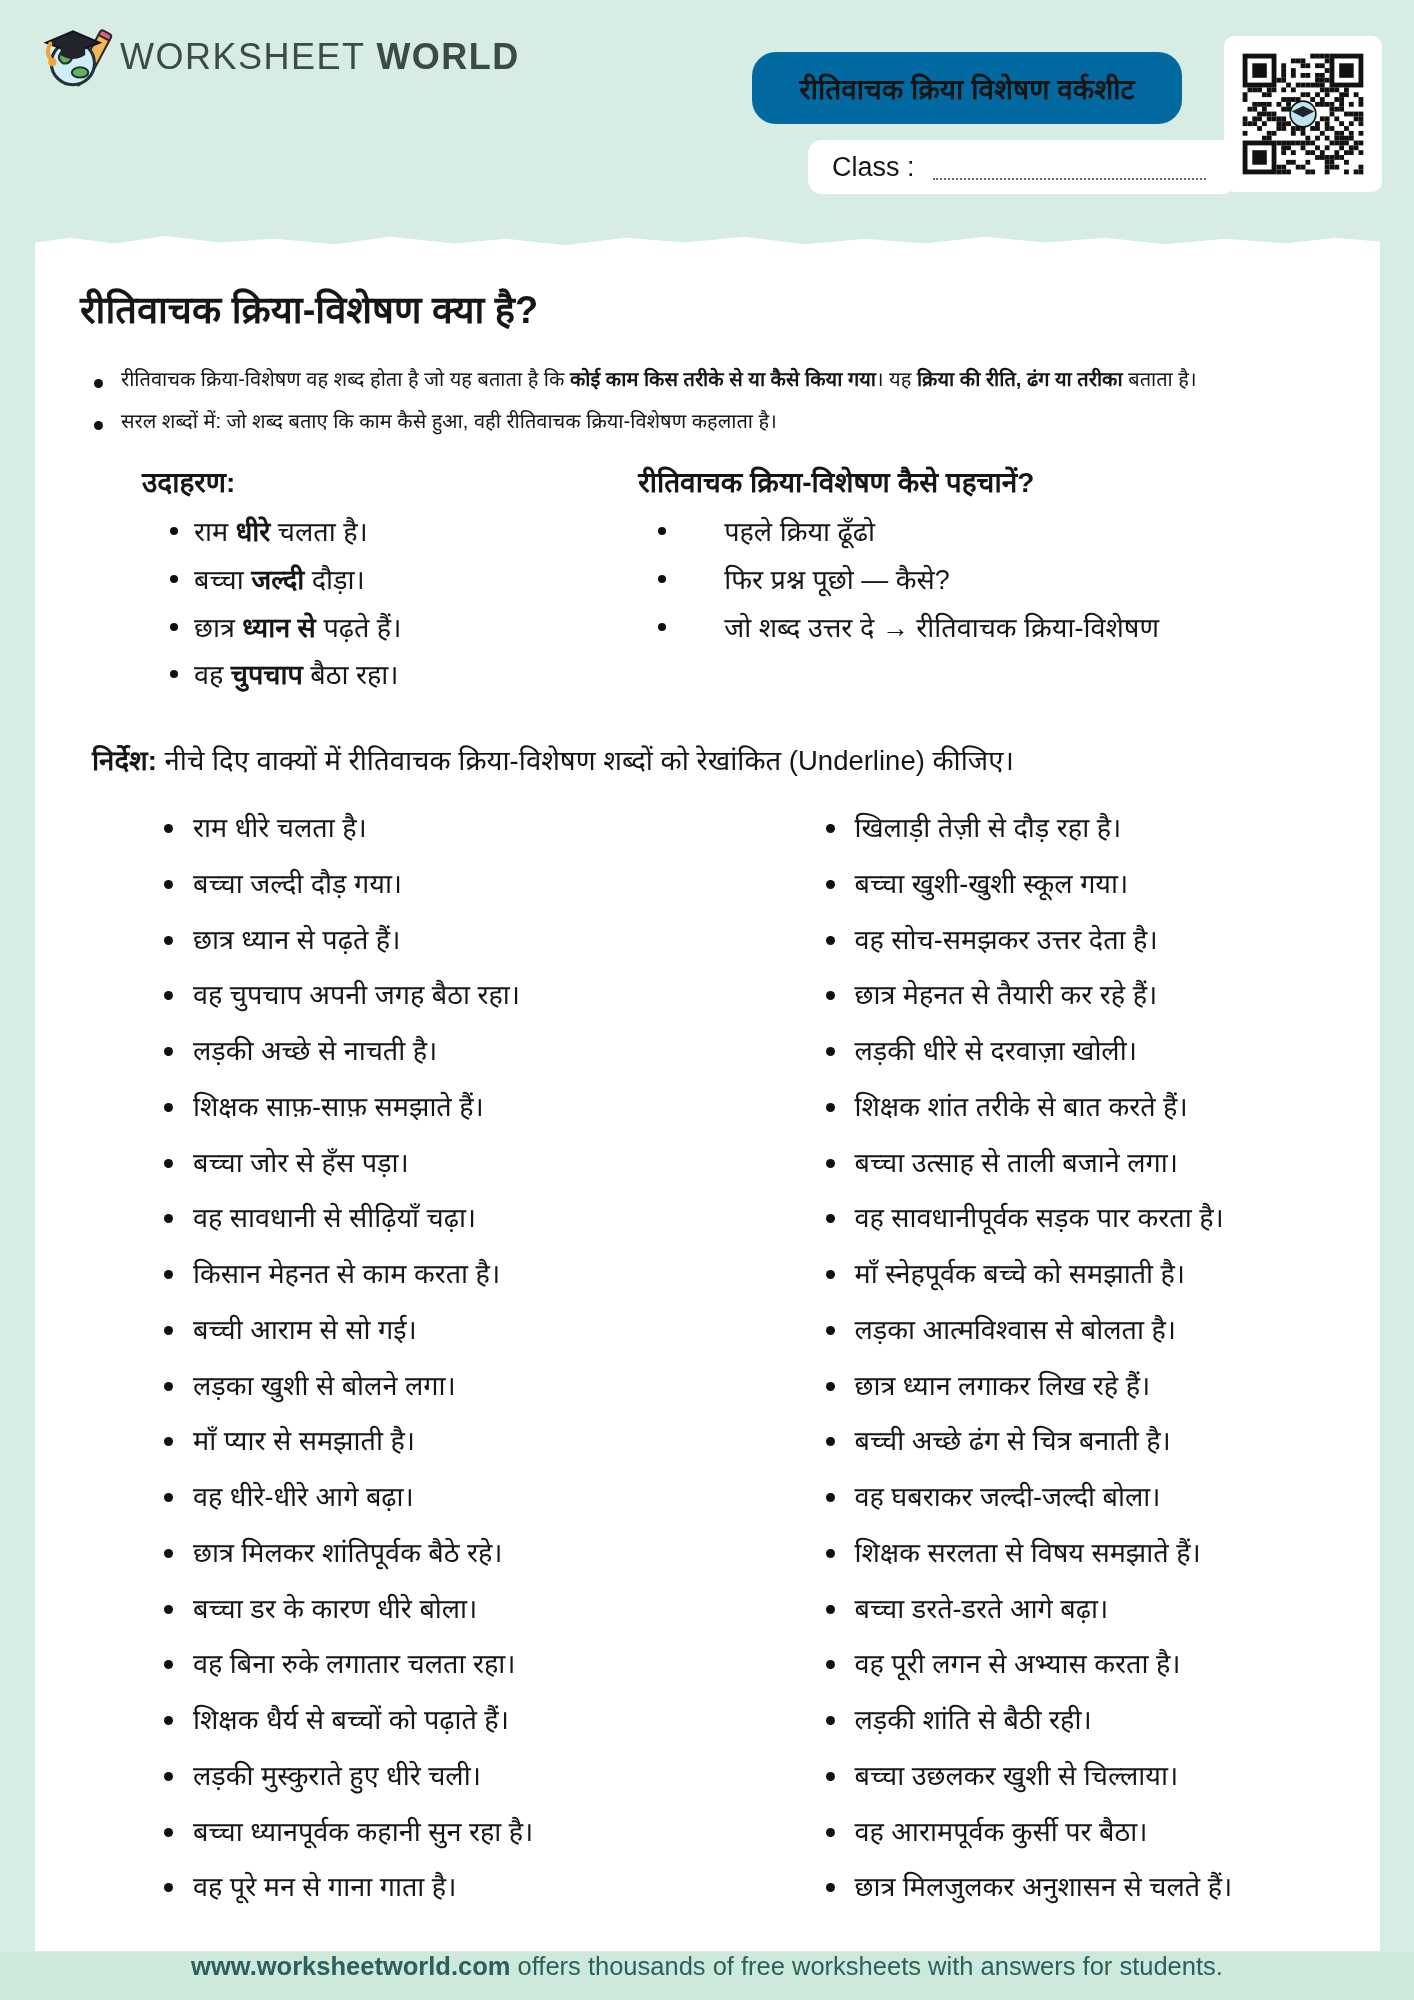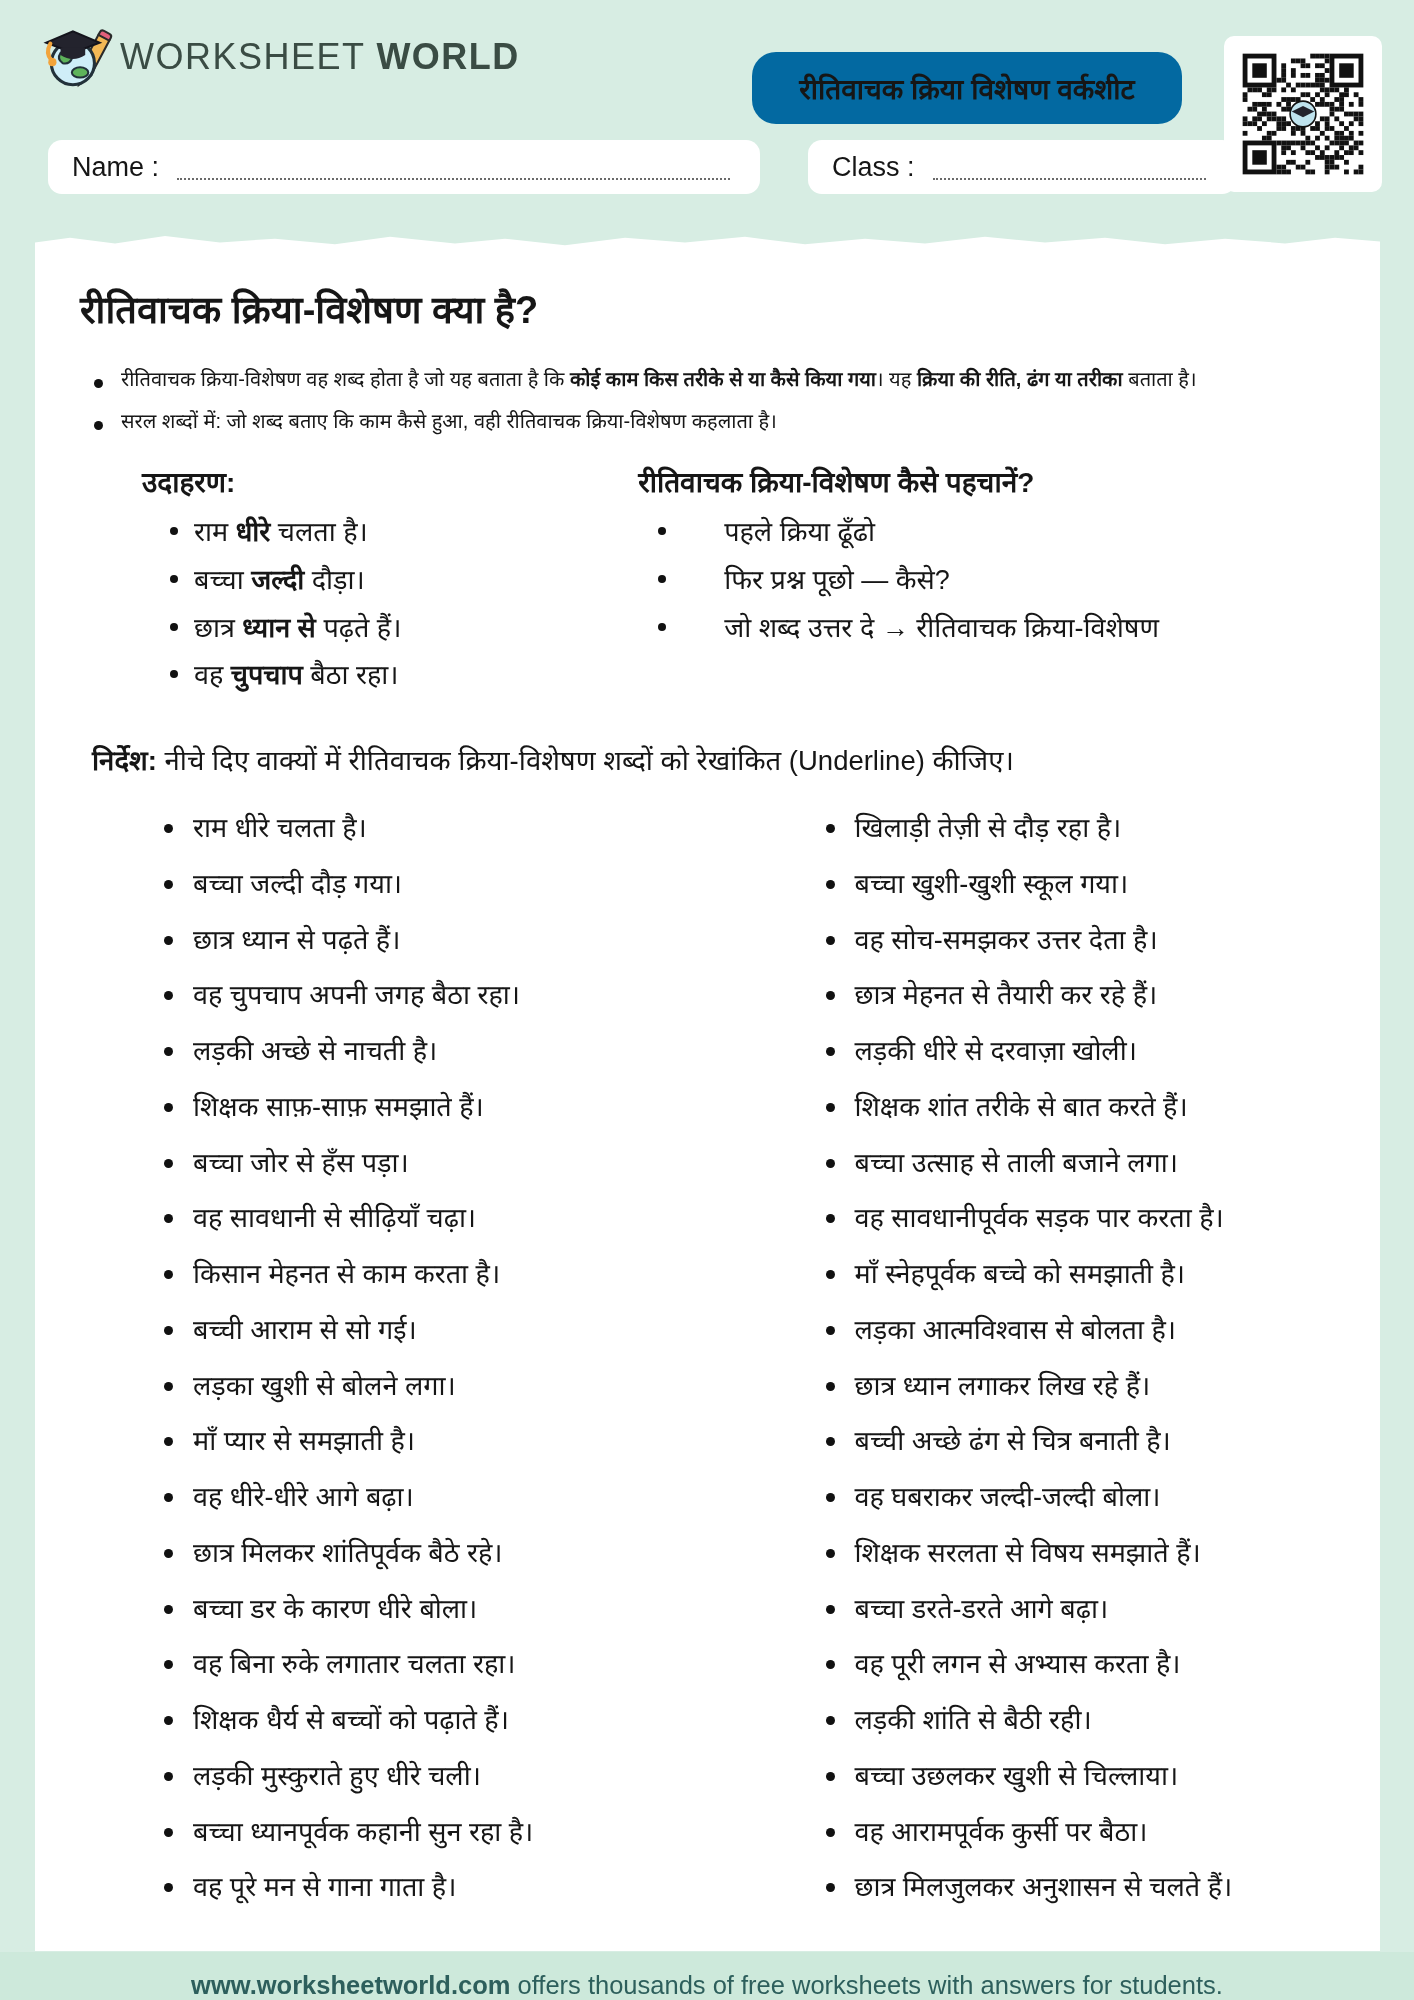--- a/index.html
+++ b/index.html
@@ -49,21 +49,21 @@
   .instruction b{font-weight:700}
 
   .exercise{display:grid;grid-template-columns:50% 50%}
   .ex-col{padding-left:84px}
   .ex-col.right{padding-left:118px}
   .li{display:flex;font-size:27px;line-height:1.25;margin-bottom:22px}
   .li .dot{margin:12px 20px 0 0}
 
   
   .footer{position:absolute;left:0;bottom:0;width:100%;height:48px;background:#cde9db;
-          display:flex;align-items:flex-end;justify-content:center;font-size:25.5px;color:#2d5f5c}
+          display:flex;align-items:flex-start;justify-content:center;font-size:25.5px;color:#2d5f5c}
   .footer b{font-weight:700}
 </style>
 </head>
 <body>
 
 <div class="page">
 
   <div class="brand">
     <svg width="78" height="78" viewBox="0 0 76 76" aria-hidden="true">
       <g transform="rotate(28 52 40)">
@@ -311,24 +311,20 @@
           <rect x="114" y="156" width="6" height="6"></rect>
           <rect x="138" y="156" width="6" height="6"></rect>
           <rect x="150" y="156" width="6" height="6"></rect>
           <rect x="156" y="156" width="6" height="6"></rect>
         </g>
       <circle cx="87" cy="87" r="16" fill="#bfe3ee" stroke="#111" stroke-width="2"></circle>
       <polygon points="73,84 87,77 101,84 87,91" fill="#23232d"></polygon>
     </svg>
   </div>
 
-  <div class="field name-box">
-    <span>Name :</span>
-    <span class="dotted"></span>
-  </div>
   <div class="field class-box">
     <span>Class :</span>
     <span class="dotted"></span>
   </div>
 
   <main class="card">
     <svg class="tear" viewBox="0 0 1345 16" preserveAspectRatio="none" aria-hidden="true">
       <path d="M0,16 L0,9 L35,4 L80,10 L130,2 L185,9 L240,5 L300,11 L355,3 L420,10 L470,5 L530,12 L590,4 L650,9 L710,3 L770,11 L830,5 L890,10 L950,3 L1010,9 L1070,4 L1130,11 L1190,5 L1250,10 L1300,4 L1345,8 L1345,16 Z" fill="#ffffff"></path>
     </svg>
 

